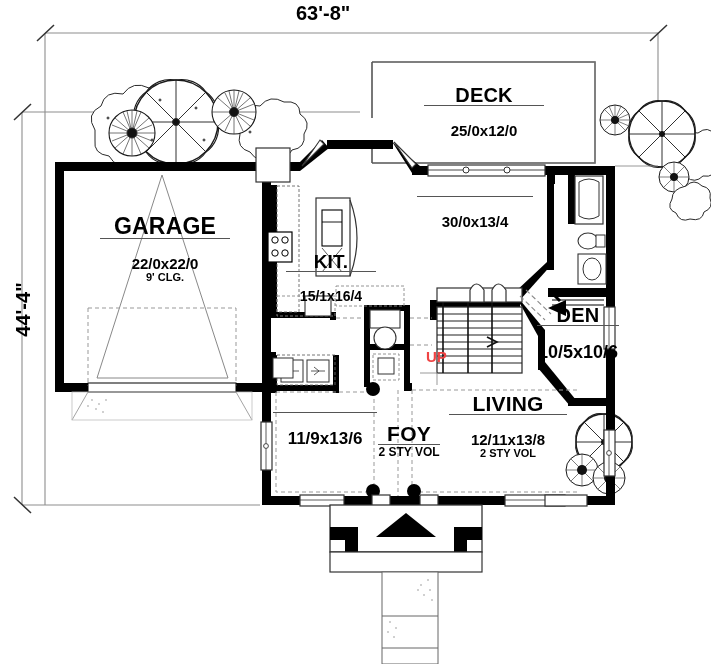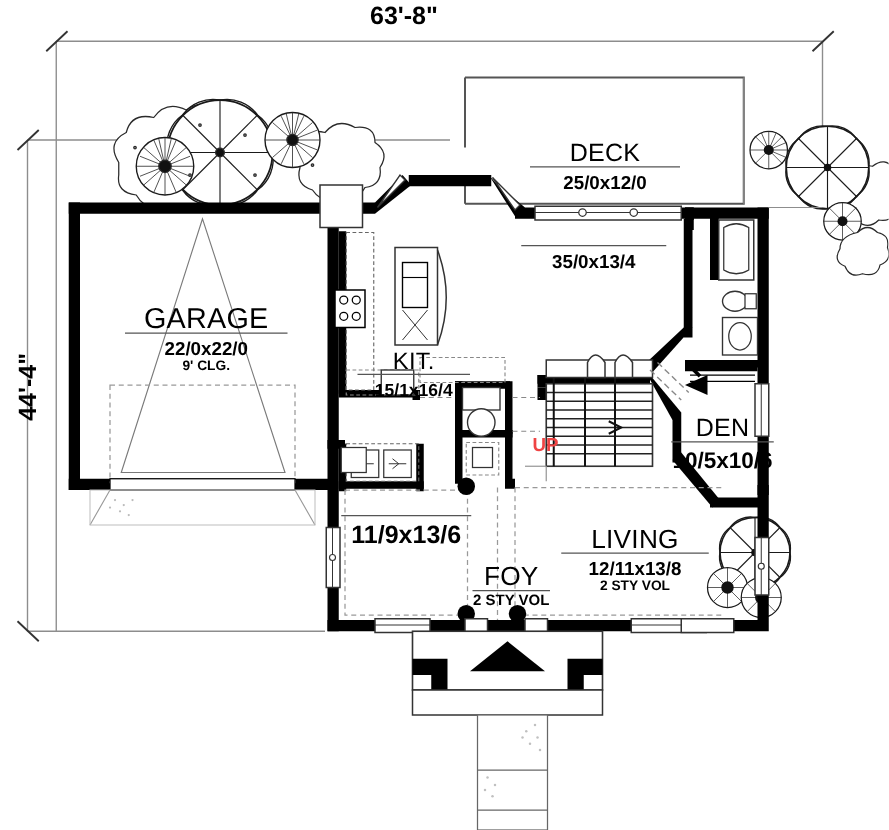--- a/index.html
+++ b/index.html
@@ -28,30 +28,29 @@
   .room-label {
     position: absolute;
     text-align: center;
     font-family: "Liberation Sans", sans-serif;
     color: #000000;
     line-height: 1.02;
     white-space: nowrap;
     pointer-events: none;
   }
   .room-name {
-    font-weight: normal;
+    font-weight: bold;
     letter-spacing: 0.2px;
     display: block;
-    margin-top: 28px;
   }
   .room-dims {
     font-weight: bold;
     display: block;
     border-top: 1.6px solid #555;
-    padding-top: 5px;
+    padding-top: 17px;
     margin-top: 0px;
   }
   .room-note {
     font-weight: bold;
     display: block;
   }
   .dim-text {
     position: absolute;
     font-weight: bold;
     font-family: "Liberation Sans", sans-serif;
@@ -616,35 +615,35 @@
     <span class="room-note" style="font-size:11px;">9' CLG.</span>
   </div>
 
   <div class="room-label" style="left:424px; top:85px; width:120px;">
     <span class="room-name" style="font-size:20px;">DECK</span>
     <span class="room-dims" style="font-size:15px;">25/0x12/0</span>
   </div>
 
 
   <div class="room-label" style="left:417px; top:196px; width:116px;">
-    <span class="room-dims" style="font-size:15px;">35/0x13/4</span>
+    <span class="room-dims" style="font-size:15px;">30/0x13/4</span>
   </div>
 
   <div class="room-label" style="left:286px; top:252px; width:90px;">
     <span class="room-name" style="font-size:19px;">KIT.</span>
     <span class="room-dims" style="font-size:14px;">15/1x16/4</span>
   </div>
 
   <div class="room-label" style="left:537px; top:305px; width:82px;">
     <span class="room-name" style="font-size:20px;text-align:center;">DEN</span>
     <span class="room-dims" style="font-size:18px;">10/5x10/6</span>
   </div>
 
   <div class="room-label" style="left:273px; top:412px; width:104px;">
-    <span class="room-dims" style="font-size:20px;">11/9x13/6</span>
+    <span class="room-dims" style="font-size:17px;">11/9x13/6</span>
   </div>
 
   <div class="room-label" style="left:378px; top:423px; width:62px;">
     <span class="room-name" style="font-size:21px;">FOY</span>
     <span class="room-note" style="font-size:12px; border-top:1.6px solid #555; padding-top:1px;">2 STY VOL</span>
   </div>
 
   <div class="room-label" style="left:449px; top:393px; width:118px;">
     <span class="room-name" style="font-size:21px;">LIVING</span>
     <span class="room-dims" style="font-size:15px;">12/11x13/8</span>

